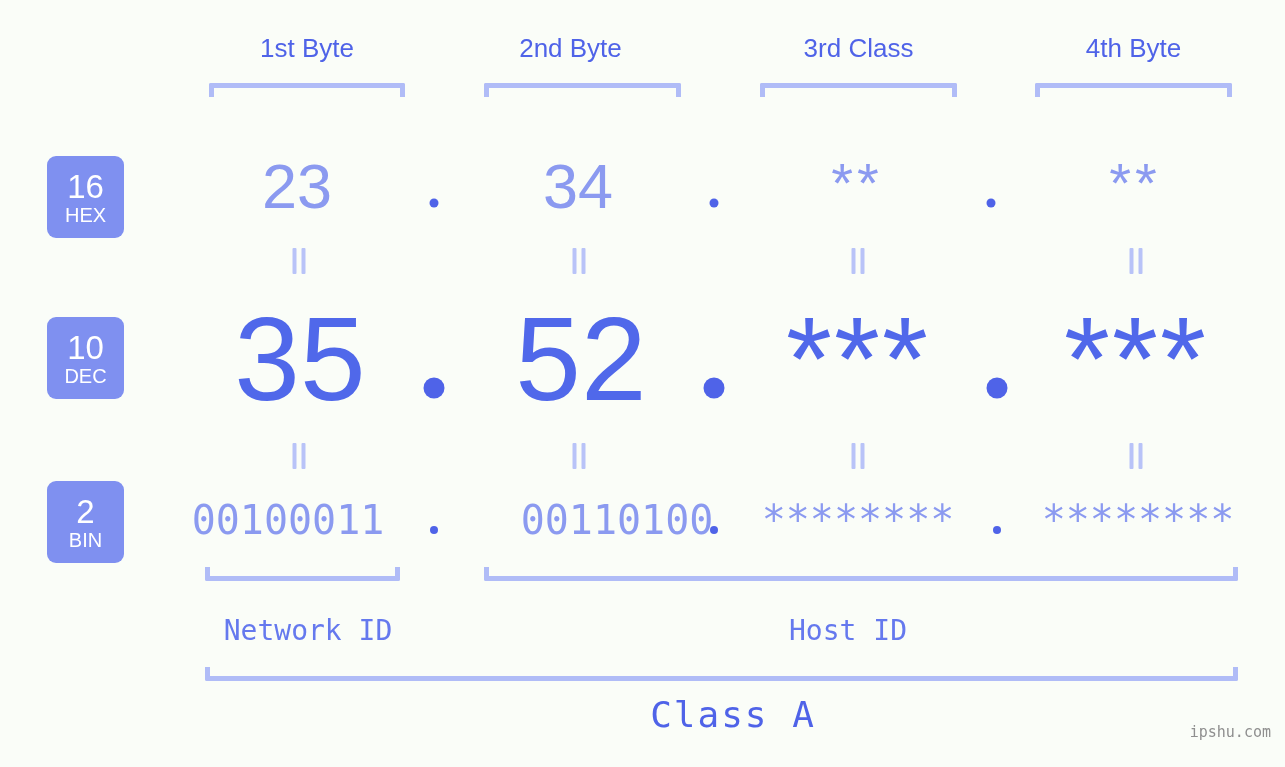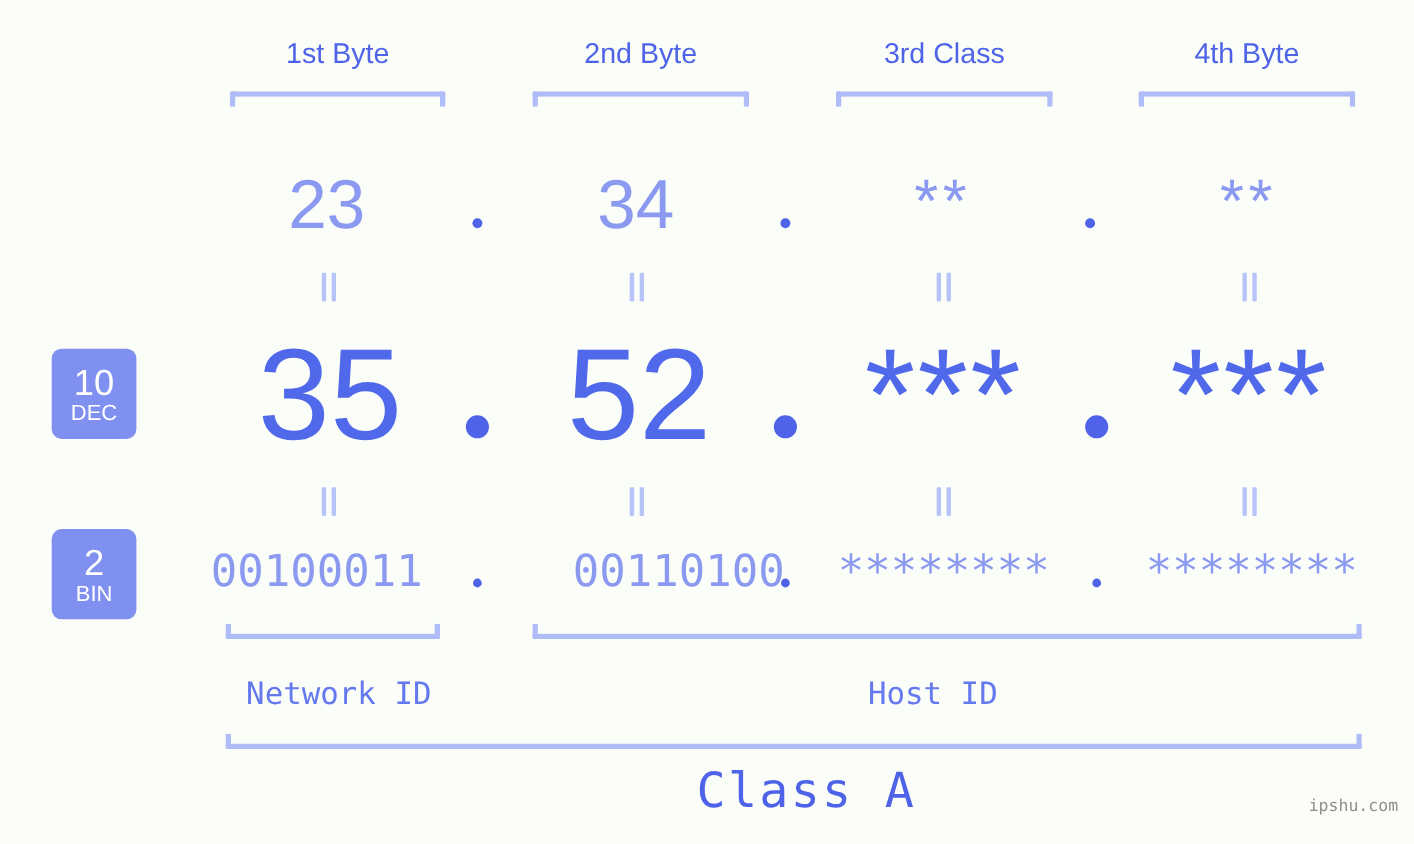--- a/index.html
+++ b/index.html
@@ -166,21 +166,21 @@
     font-weight: 400;
     color: #6579ee;
     text-align: center;
     transform: translateX(-50%);
     white-space: nowrap;
   }
 
   .class-label {
     position: absolute;
     font-family: "DejaVu Sans Mono", monospace;
-    font-size: 44px;
+    font-size: 36px;
     font-weight: 400;
     color: #4f63e8;
     text-align: center;
     transform: translateX(-50%);
     white-space: nowrap;
     letter-spacing: 2px;
   }
 
   .watermark {
     position: absolute;
@@ -194,35 +194,39 @@
   }
 </style>
 </head>
 <body>
 
 <div id="stage">
 
   <div class="byte-head" style="left:209px; width:196px;">
     <span>1st Byte</span>
   </div>
-  <div class="byte-head" style="left:484px; width:197px;">
+  <div class="byte-head" style="left:472px; width:197px;">
     <span>2nd Byte</span>
   </div>
   <div class="byte-head" style="left:760px; width:197px;">
     <span>3rd Class</span>
   </div>
   <div class="byte-head" style="left:1035px; width:197px;">
     <span>4th Byte</span>
   </div>
 
   <div class="bracket-top" style="left:209px; top:83px; width:196px;"></div>
   <div class="bracket-top" style="left:484px; top:83px; width:197px;"></div>
   <div class="bracket-top" style="left:760px; top:83px; width:197px;"></div>
   <div class="bracket-top" style="left:1035px; top:83px; width:197px;"></div>
 
+  <div class="base-badge" style="top:156px;">
+    <span class="num">16</span>
+    <span class="nm">HEX</span>
+  </div>
   <div class="base-badge" style="top:317px;">
     <span class="num">10</span>
     <span class="nm">DEC</span>
   </div>
   <div class="base-badge" style="top:481px;">
     <span class="num">2</span>
     <span class="nm">BIN</span>
   </div>
 
   <div class="cell hex-val" style="left:297px; top:155px;">23</div>

